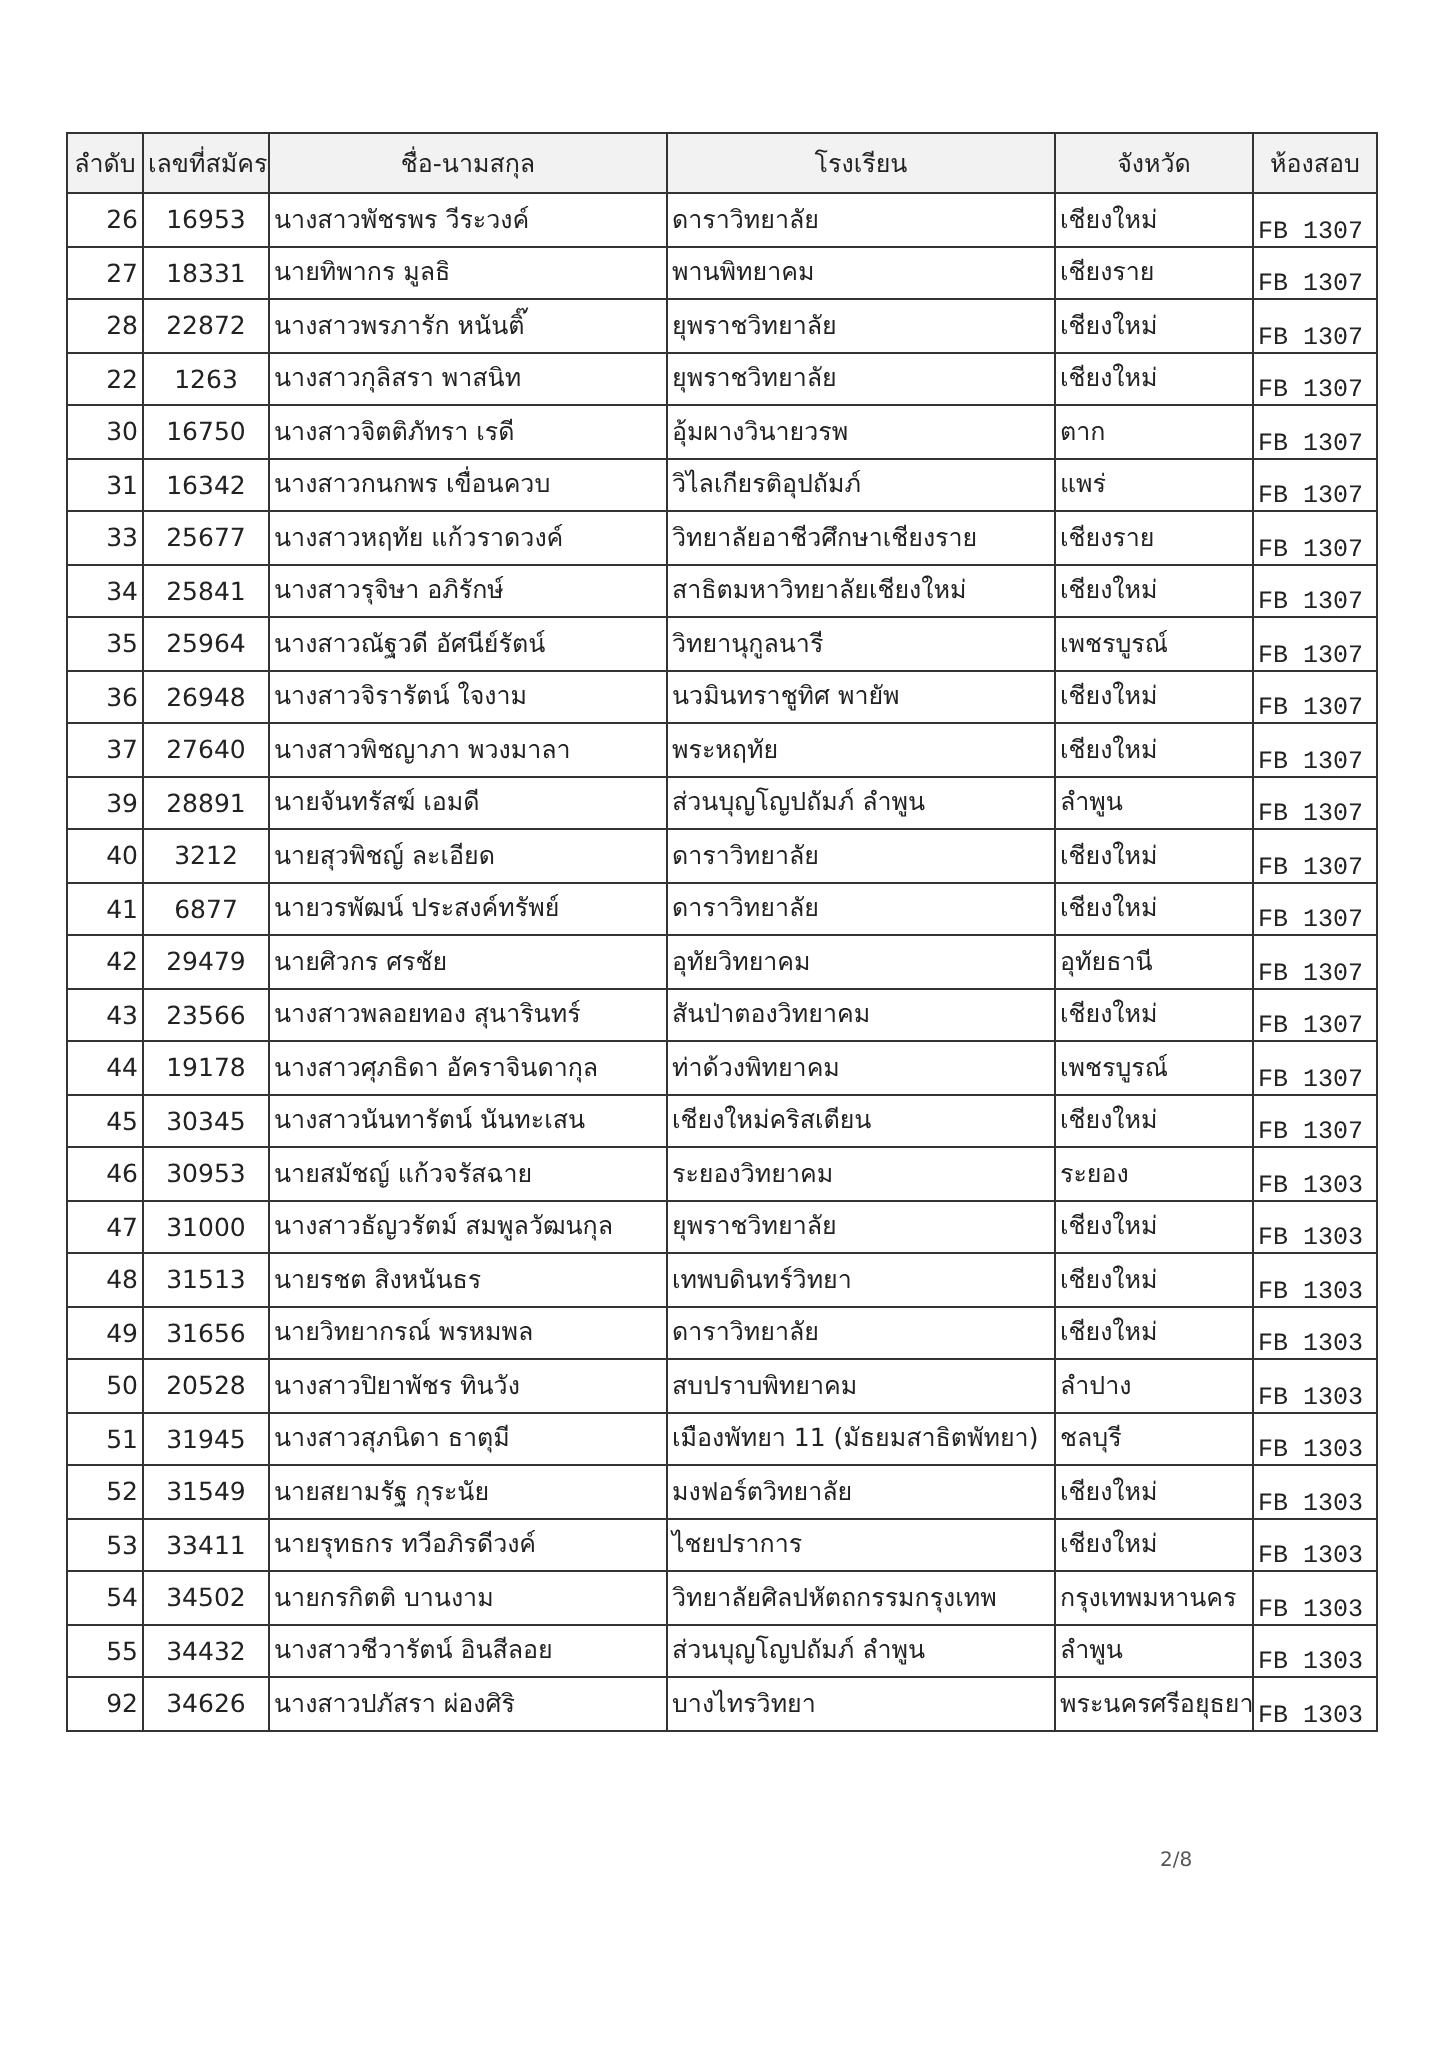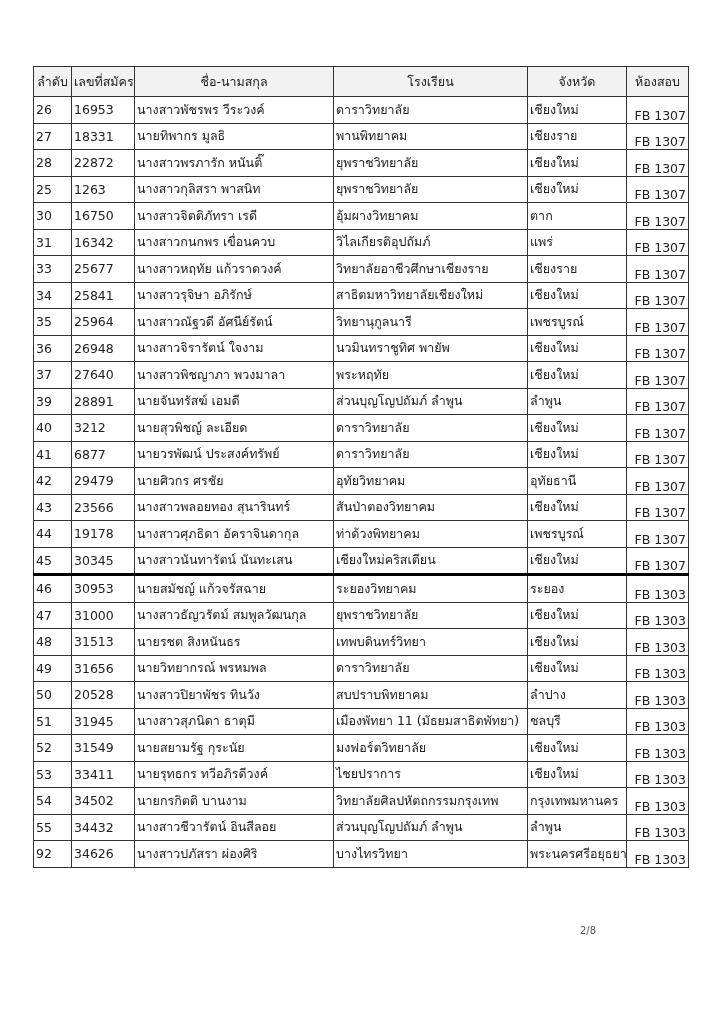--- a/index.html
+++ b/index.html
@@ -16,25 +16,25 @@
     border: 1px solid #333;
     padding: 0 2px;
     font-size: 12.5px;
     white-space: nowrap; overflow: hidden;
   }
   table.roster th {
     background: #f2f2f2; font-weight: normal; height: 29px;
     text-align: center; font-size: 12.5px;
   }
   table.roster td { height: 25.5px; }
-  td.c-no { text-align: left; }
-  td.c-id { text-align: left; padding-right: 8px; }
+  td.c-no { text-align: right; }
+  td.c-id { text-align: center; padding-right: 8px; }
   td.c-name, td.c-school, td.c-prov { text-align: left; }
-  td.c-room { text-align: right; font-size: 11px; vertical-align: bottom; padding-bottom: 2px; }
-  tr.group-break td { border-top: 3px solid #000000; }
+  td.c-room { text-align: left; font-size: 11px; vertical-align: bottom; padding-bottom: 2px; font-family: Liberation Mono, monospace; }
+  tr.group-break td { border-top: 1px solid #000000; }
   .page-num { position: absolute; left: 580px; top: 925px; font-size: 10px; color: #555; }
 </style>
 </head>
 <body>
 
 <div class="page">
   <table class="roster">
     <colgroup>
       <col style="width:38px">
       <col style="width:63px">
@@ -72,32 +72,32 @@
         </tr>
         <tr>
           <td class="c-no">28</td>
           <td class="c-id">22872</td>
           <td class="c-name">นางสาวพรภารัก หนันติ๊</td>
           <td class="c-school">ยุพราชวิทยาลัย</td>
           <td class="c-prov">เชียงใหม่</td>
           <td class="c-room">FB 1307</td>
         </tr>
         <tr>
-          <td class="c-no">25</td>
+          <td class="c-no">22</td>
           <td class="c-id">1263</td>
           <td class="c-name">นางสาวกุลิสรา พาสนิท</td>
           <td class="c-school">ยุพราชวิทยาลัย</td>
           <td class="c-prov">เชียงใหม่</td>
           <td class="c-room">FB 1307</td>
         </tr>
         <tr>
           <td class="c-no">30</td>
           <td class="c-id">16750</td>
           <td class="c-name">นางสาวจิตติภัทรา เรดี</td>
-          <td class="c-school">อุ้มผางวิทยาคม</td>
+          <td class="c-school">อุ้มผางวินายวรพ</td>
           <td class="c-prov">ตาก</td>
           <td class="c-room">FB 1307</td>
         </tr>
         <tr>
           <td class="c-no">31</td>
           <td class="c-id">16342</td>
           <td class="c-name">นางสาวกนกพร เขื่อนควบ</td>
           <td class="c-school">วิไลเกียรติอุปถัมภ์</td>
           <td class="c-prov">แพร่</td>
           <td class="c-room">FB 1307</td>

